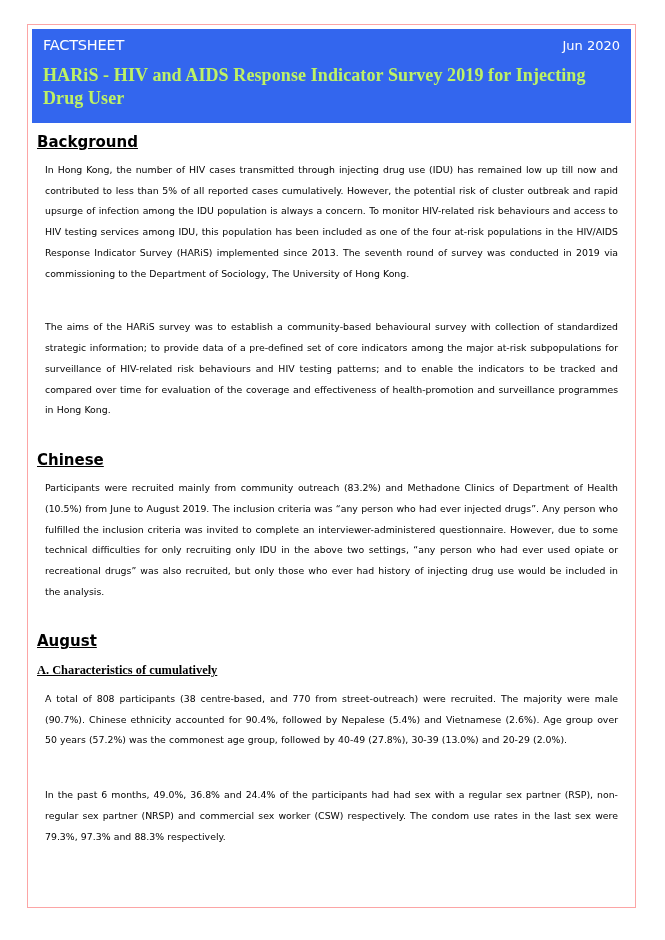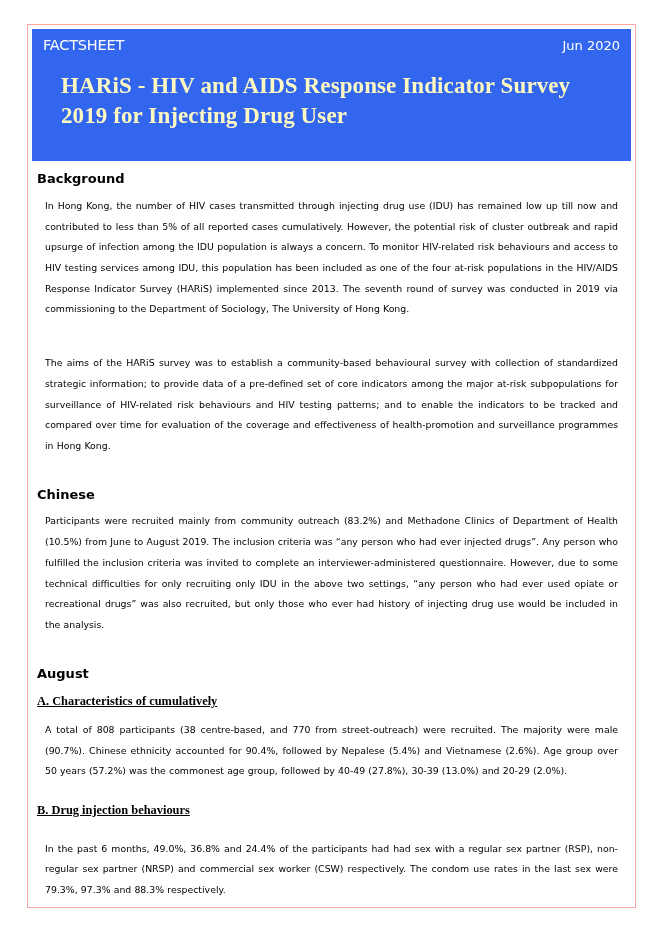--- a/index.html
+++ b/index.html
@@ -44,38 +44,39 @@
     letter-spacing: -0.2px;
     line-height: 1;
   }
   .issue-date {
     color: #ffffff;
     font-family: "DejaVu Sans", sans-serif;
     font-size: 13px;
     line-height: 1;
   }
   .doc-title {
-    color: #fef9c3;
+    color: #bef264;
     font-family: "Liberation Serif", "DejaVu Serif", serif;
     font-weight: bold;
-    font-size: 23px;
+    font-size: 18px;
     line-height: 1.32;
     letter-spacing: 0.1px;
-    margin: 18px;
+    margin: 0;
   }
   .body-area {
     padding: 10px 9px 0 9px;
   }
   h2.sec-head {
     font-family: "DejaVu Sans", sans-serif;
     font-weight: bold;
-    font-size: 13px;
+    font-size: 15px;
     color: #000000;
     margin: 0 0 9px 0;
     line-height: 1.2;
+    text-decoration: underline;
   }
   h3.sub-head {
     font-family: "Liberation Serif", "DejaVu Serif", serif;
     font-weight: bold;
     font-size: 12.4px;
     color: #000000;
     margin: 0 0 2px 0;
     line-height: 1.25;
     text-decoration: underline;
     display: inline-block;
@@ -129,23 +130,20 @@
     <section class="sec-block">
       <h2 class="sec-head">August</h2>
 
       <div class="sub-head-wrap">
         <h3 class="sub-head">A. Characteristics of cumulatively</h3>
       </div>
       <p class="para">A total of 808 participants (38 centre-based, and 770 from street-outreach) were recruited. The majority were male (90.7%). Chinese ethnicity accounted for 90.4%, followed by Nepalese (5.4%) and Vietnamese (2.6%). Age group over 50 years (57.2%) was the commonest age group, followed by 40-49 (27.8%), 30-39 (13.0%) and 20-29 (2.0%).</p>
 
       <div class="gap-sm"></div>
 
-      <div class="sub-head-wrap">
-        <h3 class="sub-head">B. Drug injection behaviours</h3>
-      </div>
 
       <div class="gap-sm"></div>
 
       <p class="para">In the past 6 months, 49.0%, 36.8% and 24.4% of the participants had had sex with a regular sex partner (RSP), non-regular sex partner (NRSP) and commercial sex worker (CSW) respectively.   The condom use rates in the last sex were 79.3%, 97.3% and 88.3% respectively.</p>
     </section>
 
   </div>
 </div>
 
 </body></html>

